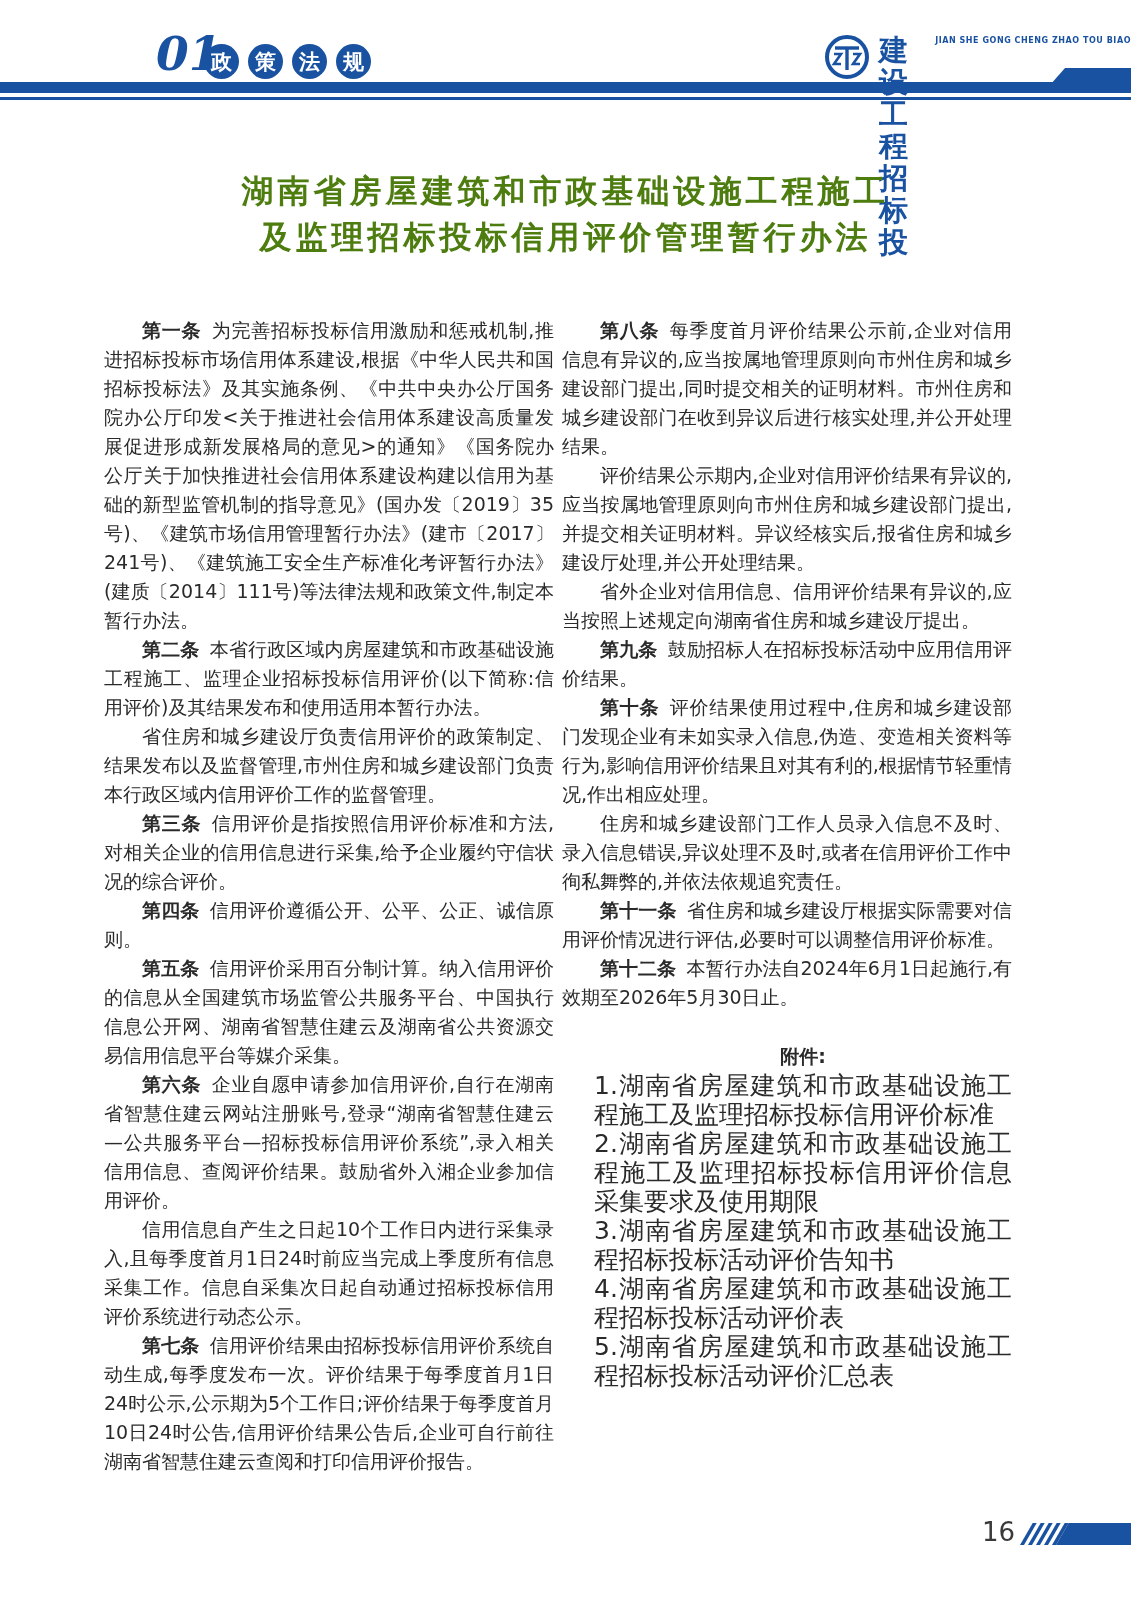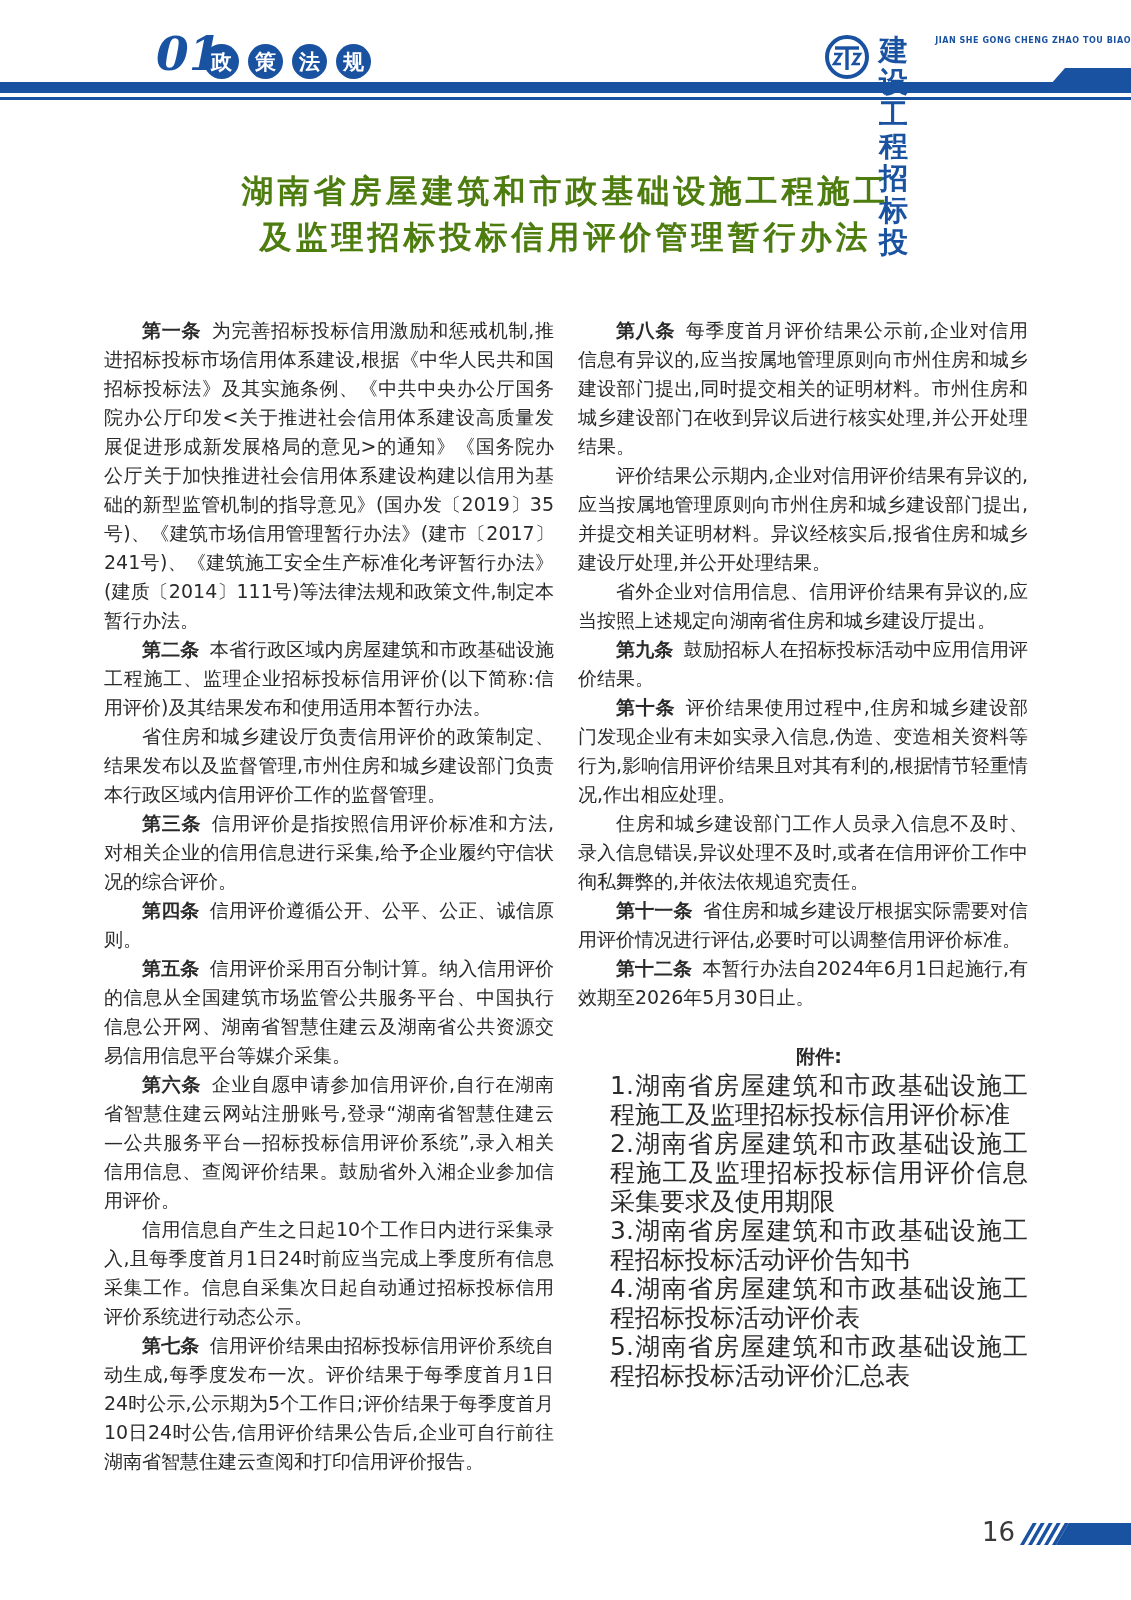--- a/index.html
+++ b/index.html
@@ -20,21 +20,21 @@
   .bar-tab{position:absolute;right:0;top:68px;width:88px;height:25px;background:#1a52a2;
            clip-path:polygon(22px 0,100% 0,100% 100%,0 100%);}
   .bar-thin{position:absolute;left:0;top:97px;width:1131px;height:3px;background:#1a52a2;}
 
   
   .doc-title{position:absolute;left:0;top:168px;width:1131px;text-align:center;
              font-family:"DejaVu Serif",serif;font-weight:700;color:#4d7c0f;
              font-size:32px;line-height:46px;letter-spacing:4px;}
 
   
-  .columns{position:absolute;left:104px;top:316px;width:924px;display:flex;gap:24px;}
+  .columns{position:absolute;left:104px;top:316px;width:924px;display:flex;gap:8px;}
   .col{width:450px;}
   p.law{margin:0;text-indent:2em;font-size:19px;line-height:29px;text-align:justify;
         color:#2a2a2a;}
   p.law b{font-weight:700;margin-right:.55em;}
   .attachments{margin-top:30px;margin-left:2em;}
   .att-label{margin:0;font-size:19px;line-height:29px;font-weight:700;color:#2a2a2a;text-align:center;}
   .att-item{margin:0;font-size:25px;line-height:29px;text-align:justify;color:#2a2a2a;text-indent:0;}
 
   
   .page-num{position:absolute;left:982px;top:1518px;font-size:26px;line-height:28px;color:#3a3a3a;text-align:right;}

